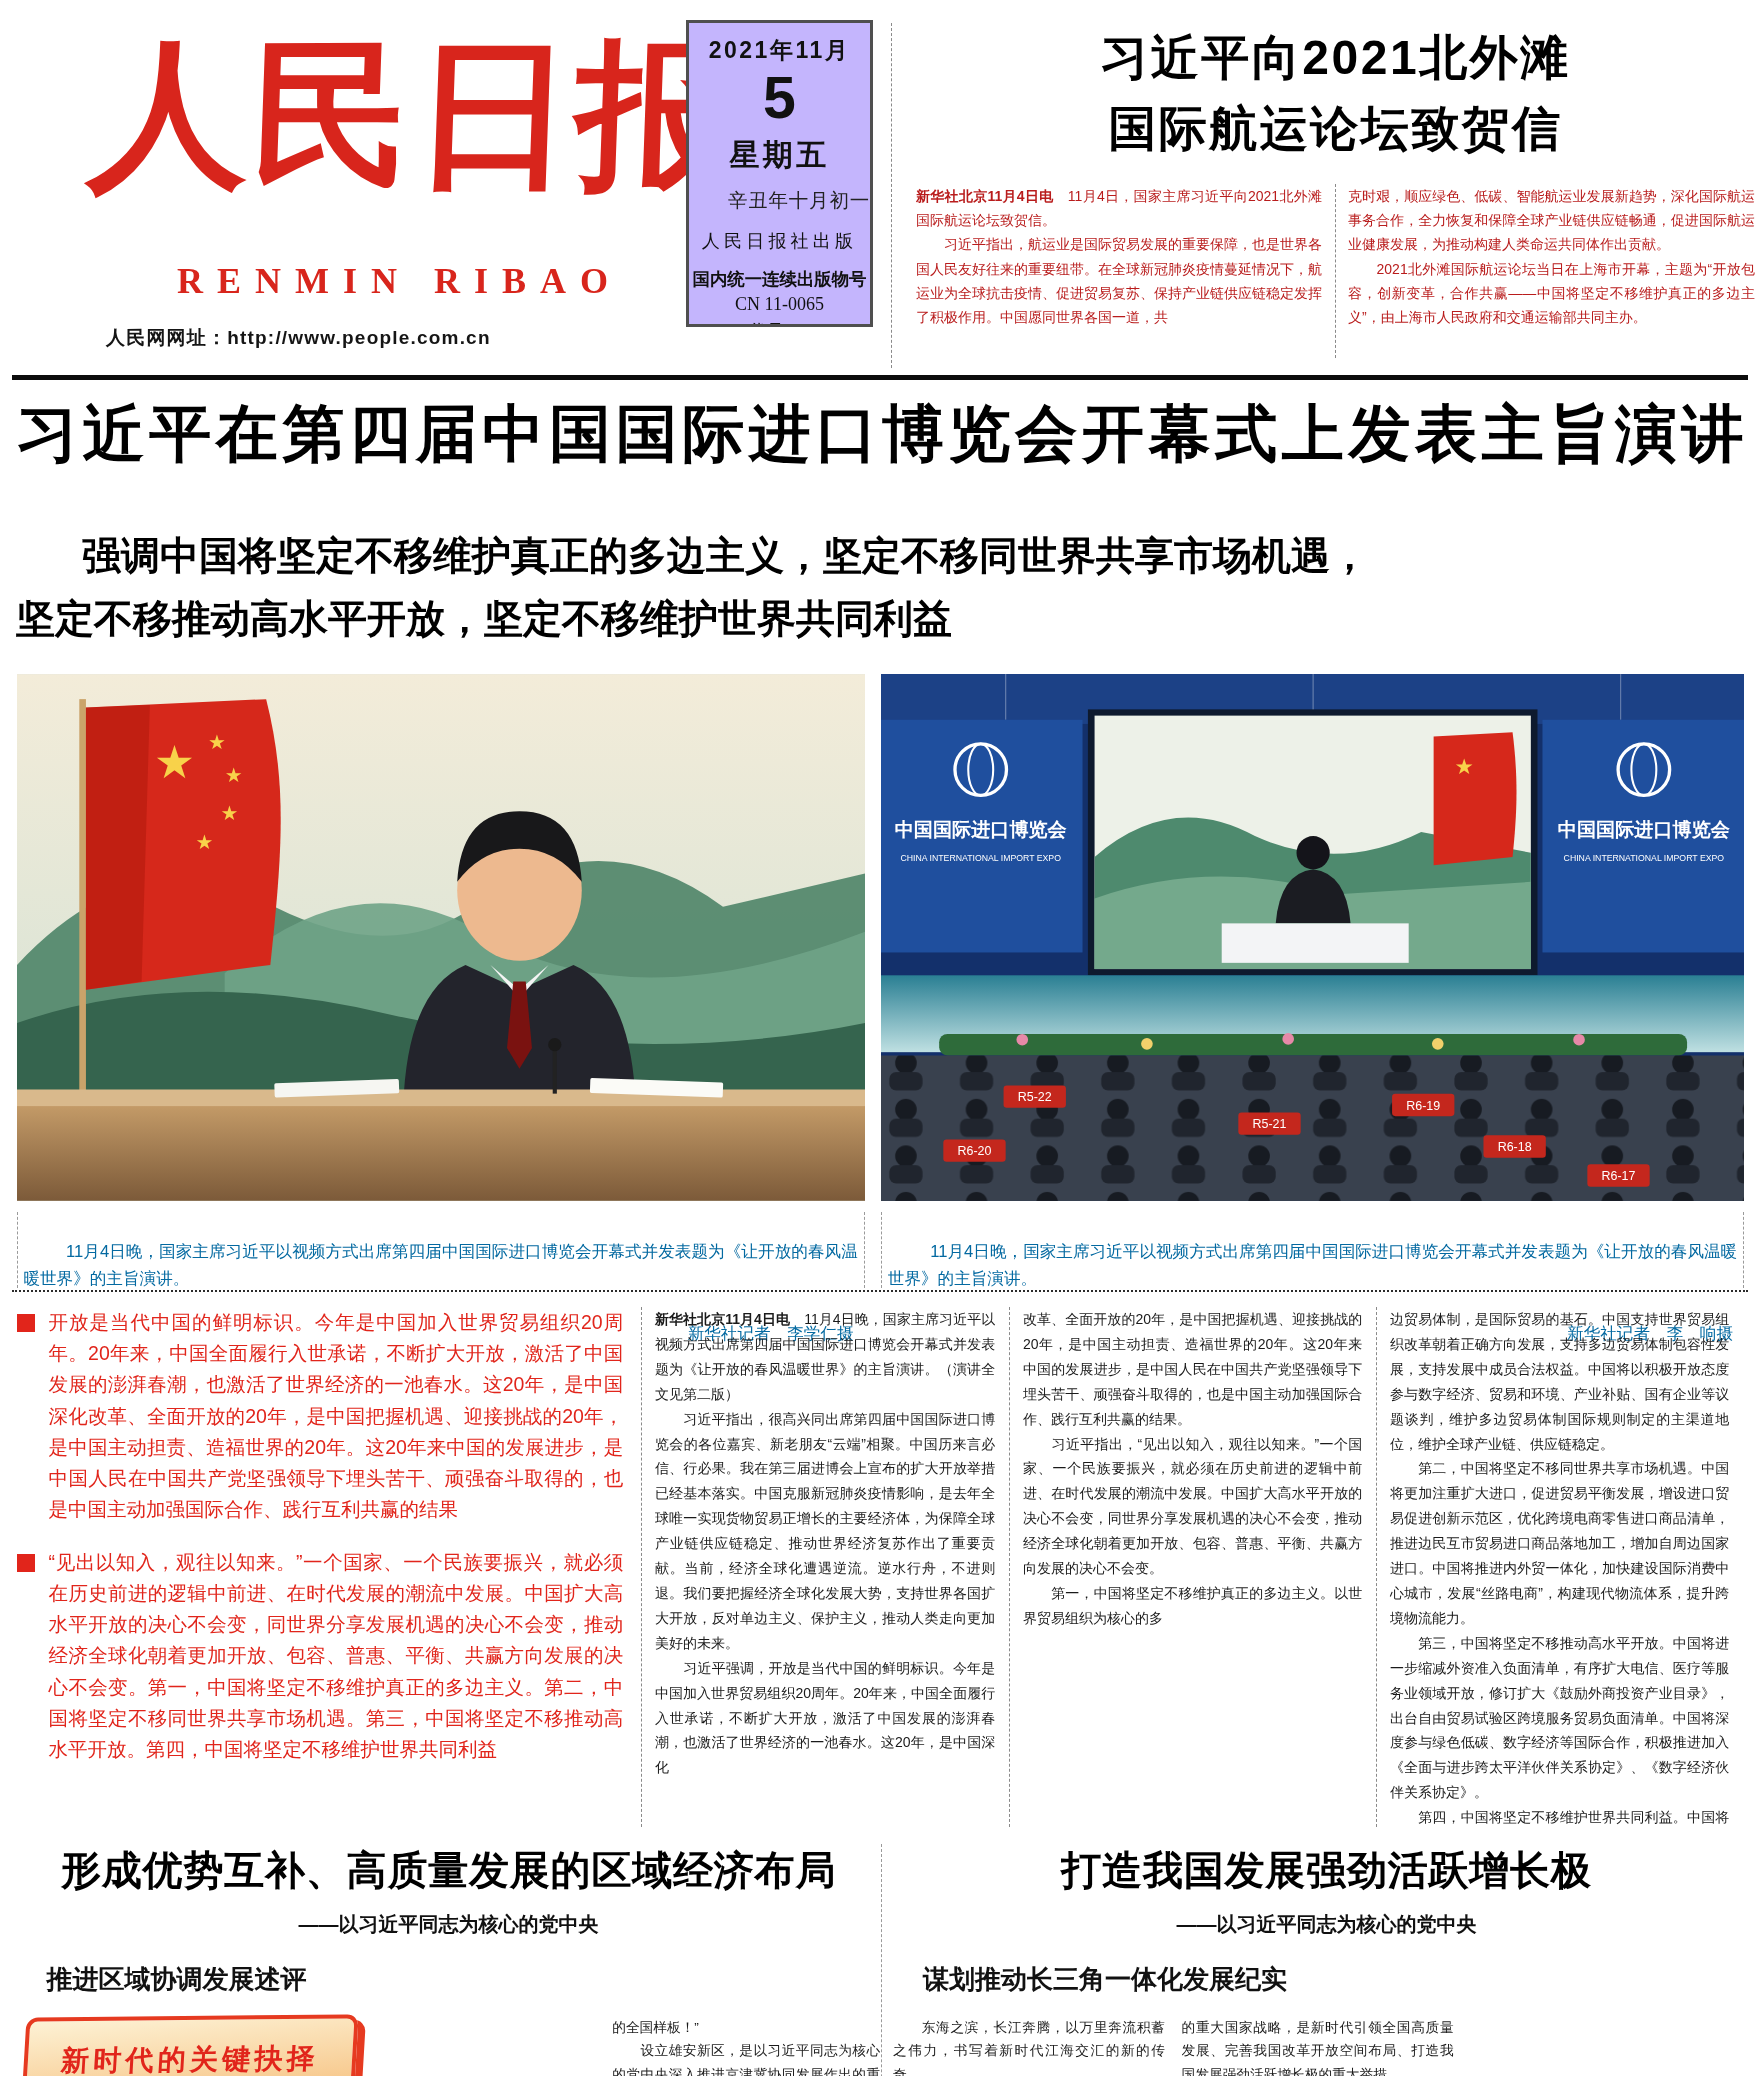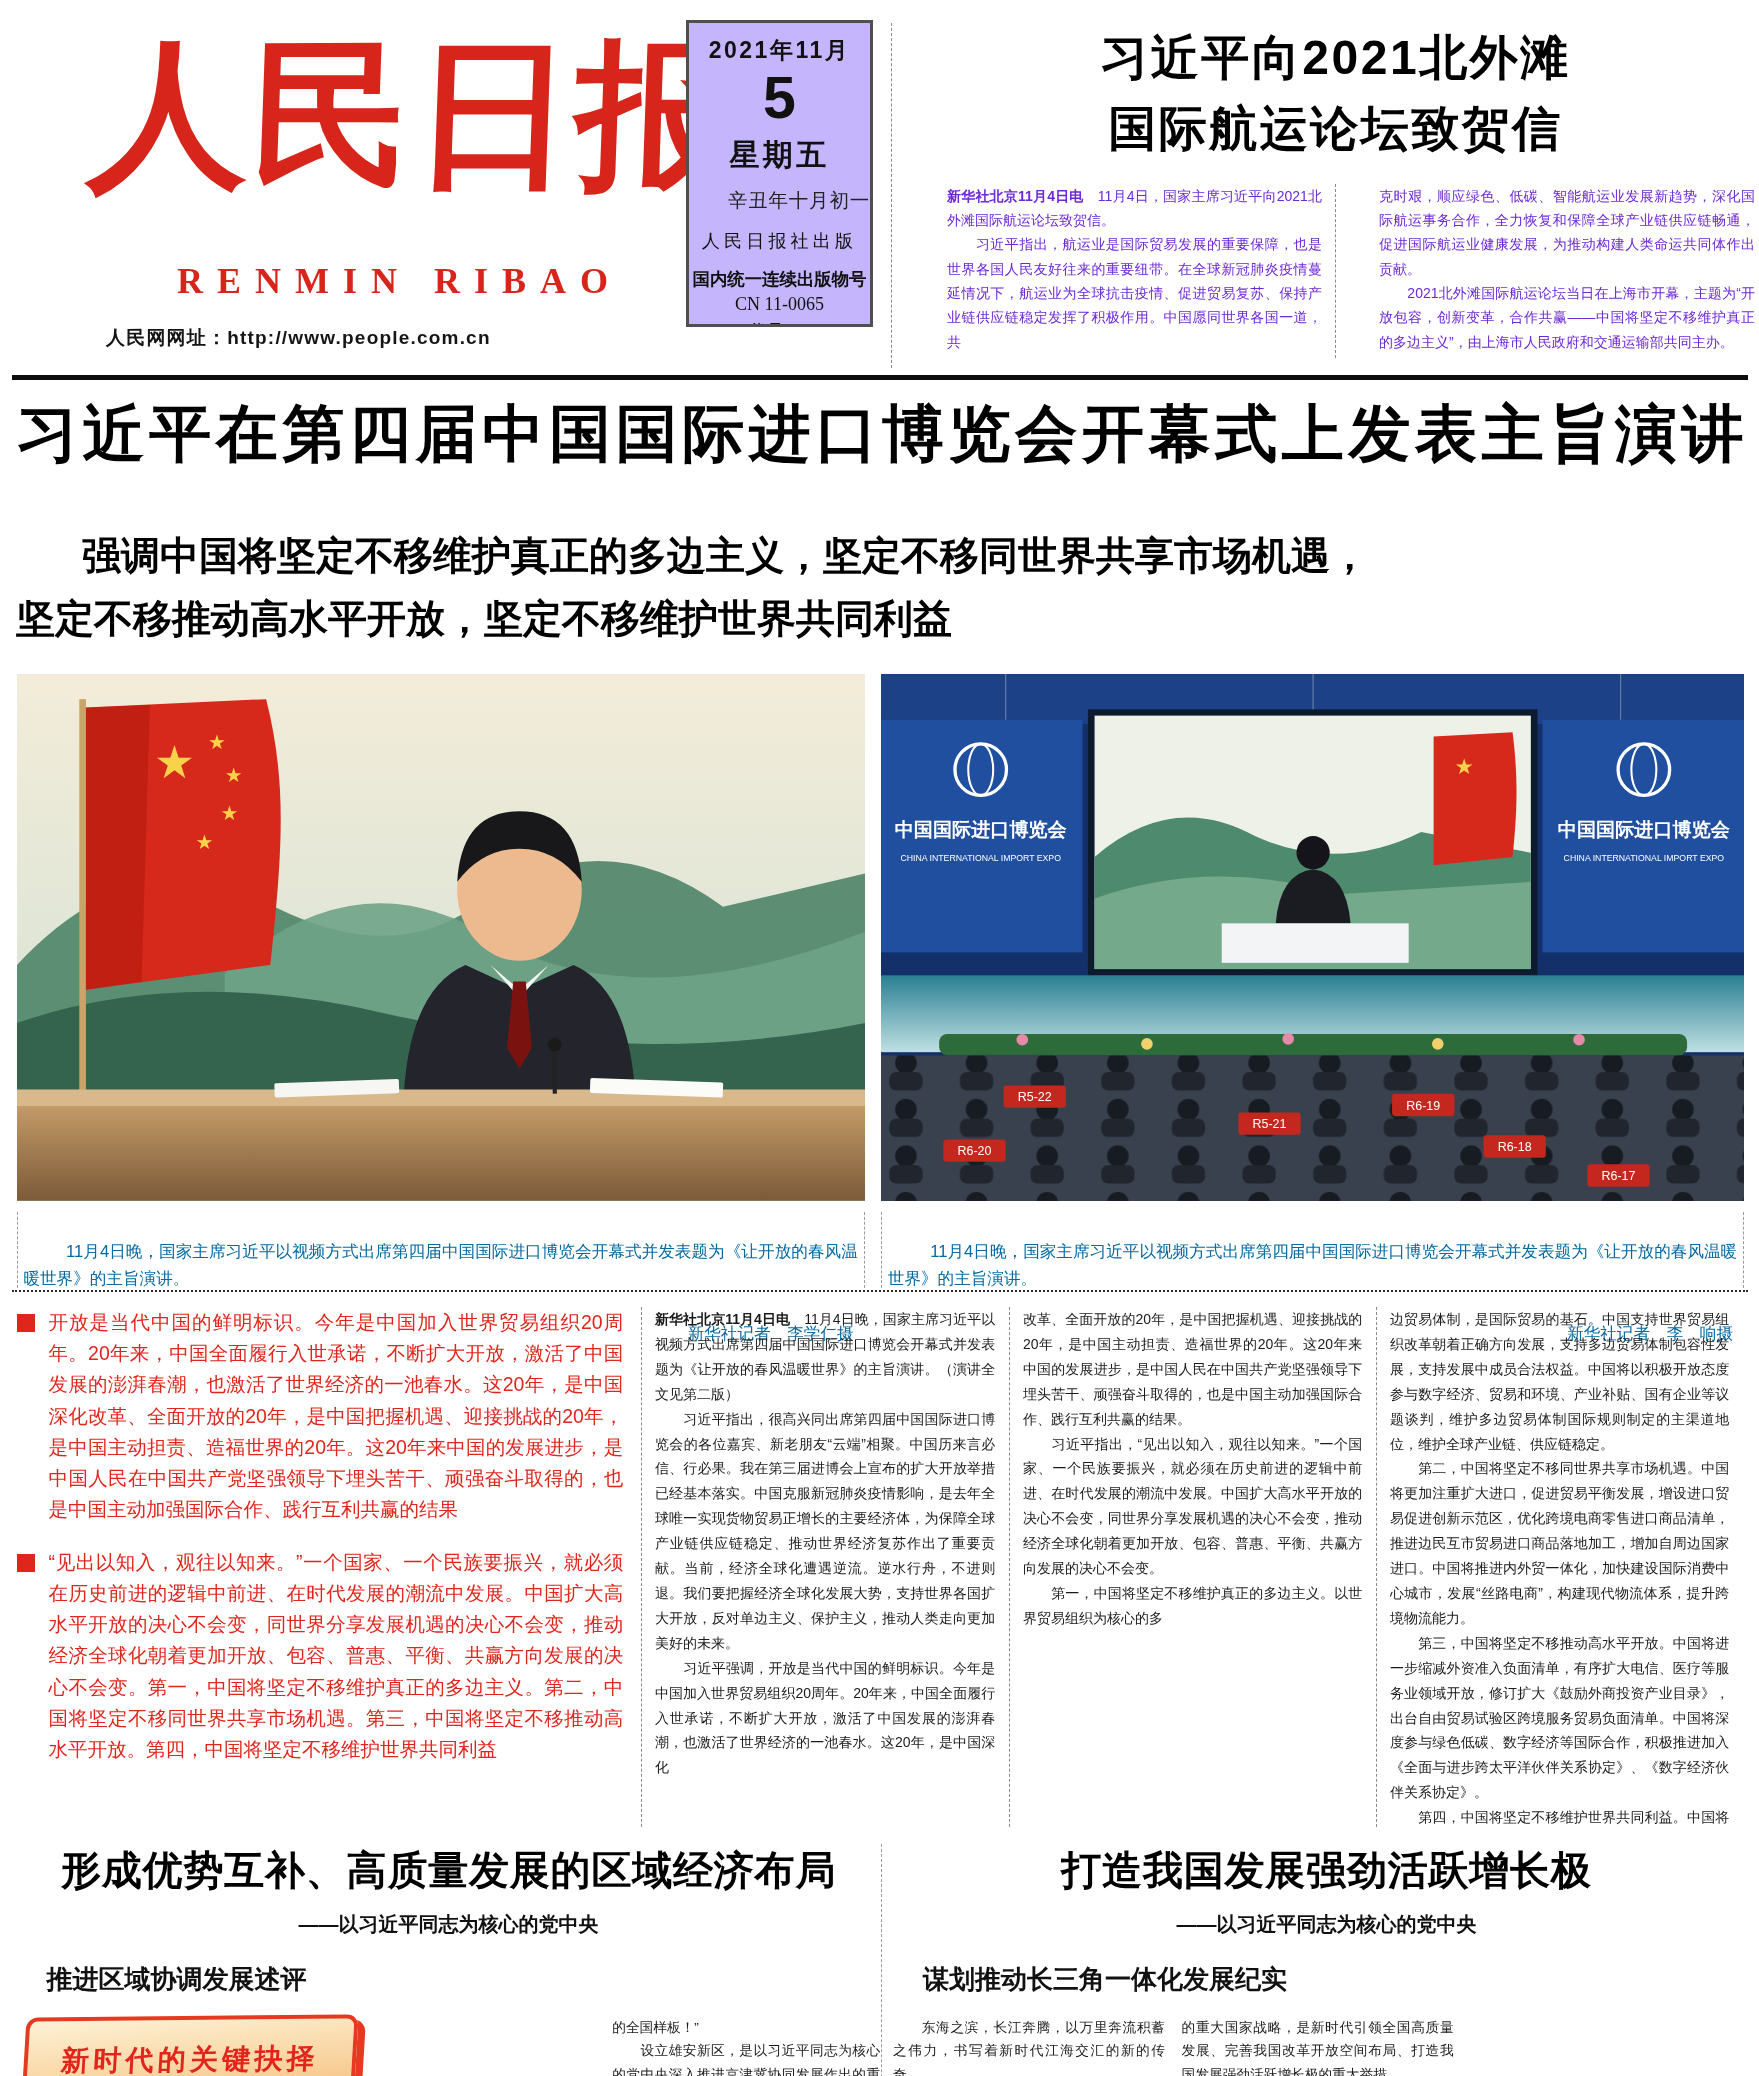--- a/index.html
+++ b/index.html
@@ -29,21 +29,21 @@
   .db-code { font-size:18px; margin-top:4.2px; }
 
   .vdash-header { left:891px; top:23px; height:345px; border-left:1.2px dashed #8a8a8a; }
 
   
   .top-story { left:916px; top:21.6px; width:839px; }
   .ts-title { font-size:48px; font-weight:900; line-height:71px; text-align:center;
     letter-spacing:2.5px; color:#000; }
   .ts-cols { display:flex; margin-top:20px; height:174px; overflow:hidden; }
   .ts-col { width:50%; font-size:14px; line-height:1.74; text-align:justify;
-    white-space:pre-wrap; color:#6d28d9;margin-left:31px; }
+    white-space:pre-wrap; color:#b91c1c; }
   .ts-col1 { padding-right:12.5px; border-right:1.2px dashed #8a8a8a; }
   .ts-col2 { padding-left:12.5px; }
   .lead-bold { font-weight:bold; }
 
   .header-rule { left:11.6px; top:375px; width:1736px; height:4.6px; background:#0c0c0c; }
 
   
   .lead-headline { left:16px; top:392px; width:1728px; font-size:62px; font-weight:900;
     color:#000; text-align:justify; text-align-last:justify; white-space:nowrap; letter-spacing:0.4px; }
   .lead-sub { left:16px; top:524px; width:1728px; font-size:39px; font-weight:900; color:#000; line-height:63px; }

